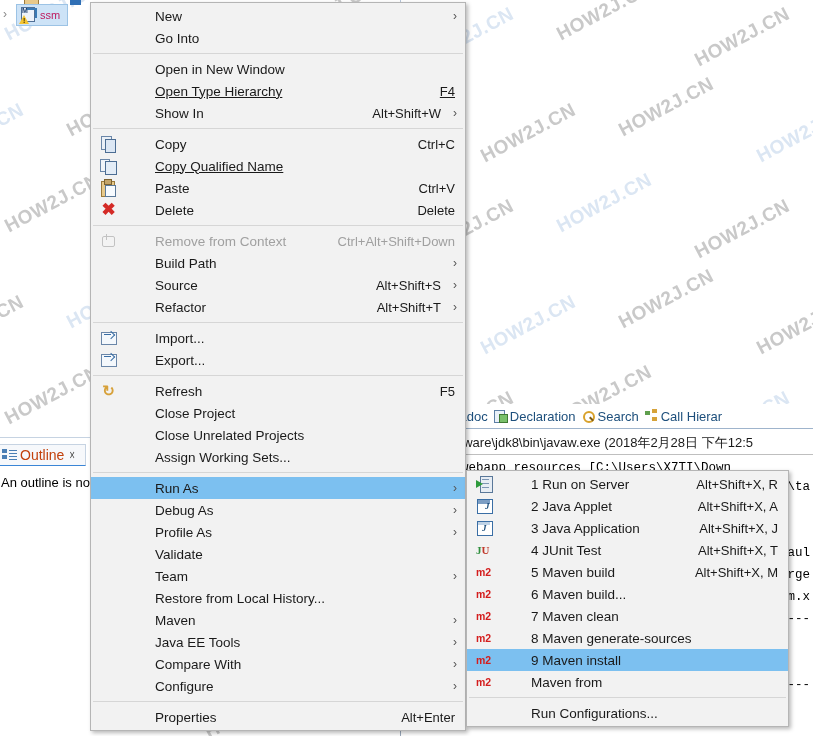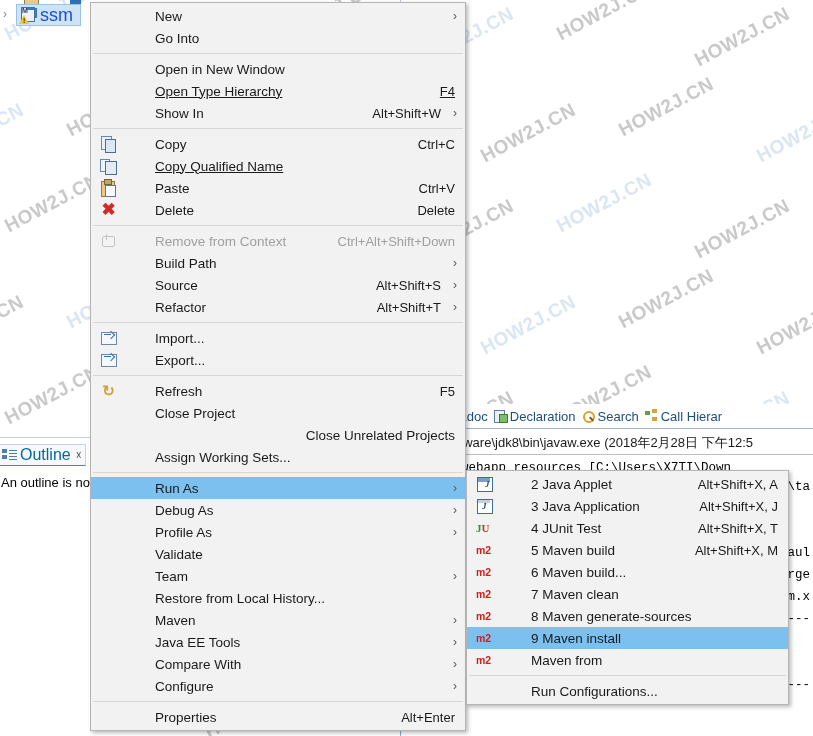--- a/index.html
+++ b/index.html
@@ -119,22 +119,22 @@
     border-left: 5px solid transparent;
     border-right: 5px solid transparent;
     border-bottom: 9px solid #f5c431;
   }
   .maven-proj-icon .mi-warn-bang {
     position: absolute; left: 4px; bottom: 0px;
     font-size: 7px; color: #3a2c00; line-height: 7px;
     font-weight: bold;
   }
   #ssm-label {
-    font-size: 18px;
-    color: #1d4ed8;
+    font-size: 11px;
+    color: #be185d;
   }
 
   
   #explorer-vline {
     position: absolute;
     left: 400px; top: 0;
     width: 1px; height: 10px;
     background: #b7c6d9;
   }
 
@@ -168,21 +168,21 @@
     position: absolute;
     background: #4a7fb5;
     display: block;
   }
   .outline-icon i.b1 { left: 0; top: 1px; width: 5px; height: 4px; }
   .outline-icon i.b2 { left: 0; top: 7px; width: 5px; height: 4px; }
   .outline-icon i.l1 { left: 7px; top: 2px; width: 8px; height: 1px; }
   .outline-icon i.l2 { left: 7px; top: 5px; width: 8px; height: 1px; }
   .outline-icon i.l3 { left: 7px; top: 8px; width: 8px; height: 1px; }
   .outline-icon i.l4 { left: 7px; top: 11px; width: 8px; height: 1px; }
-  #outline-tab-label { font-size: 16px; color: #0369a1; }
+  #outline-tab-label { font-size: 14px; color: #c2410c; }
   #outline-close {
     margin-left: 5px;
     font-size: 11px;
     color: #333;
   }
   #outline-body {
     position: absolute;
     left: 0; top: 28px;
     width: 92px;
     font-size: 13px;
@@ -766,21 +766,21 @@
     </div>
     <div class="sep"></div>
     <div class="mi" style="height: 22px;">
       <span class="ico ic-refresh">↻</span>
       <span class="label">Refresh</span>
       <span class="accel">F5</span>
     </div>
     <div class="mi" style="height: 22px;">
       <span class="label">Close Project</span>
     </div>
-    <div class="mi" style="height: 22px; justify-content: flex-end;">
+    <div class="mi" style="height: 22px;">
       <span class="label">Close Unrelated Projects</span>
     </div>
     <div class="mi" style="height: 22px;">
       <span class="label">Assign Working Sets...</span>
     </div>
     <div class="sep"></div>
     <div class="mi selected" style="height: 22px;">
       <span class="label">Run As</span>
       <span class="arrow">›</span>
     </div>
@@ -819,20 +819,31 @@
       <span class="arrow">›</span>
     </div>
     <div class="sep"></div>
     <div class="mi" style="height: 22px;">
       <span class="label">Properties</span>
       <span class="accel">Alt+Enter</span>
     </div>
   </div>
 
 <div class="menu" id="sub-menu">
+    <div class="mi" style="height: 22px;">
+      <span class="ico ic-server">
+        <i class="box"></i>
+        <i class="ln" style="top:3px"></i>
+        <i class="ln" style="top:7px"></i>
+        <i class="ln" style="top:11px"></i>
+        <i class="play"></i>
+      </span>
+      <span class="label">1 Run on Server</span>
+      <span class="accel">Alt+Shift+X, R</span>
+    </div>
     <div class="mi" style="height: 22px;">
       <span class="ico ic-applet">
         <i class="win"></i>
         <i class="bar"></i>
         <i class="j">J</i>
       </span>
       <span class="label">2 Java Applet</span>
       <span class="accel">Alt+Shift+X, A</span>
     </div>
     <div class="mi" style="height: 22px;">

